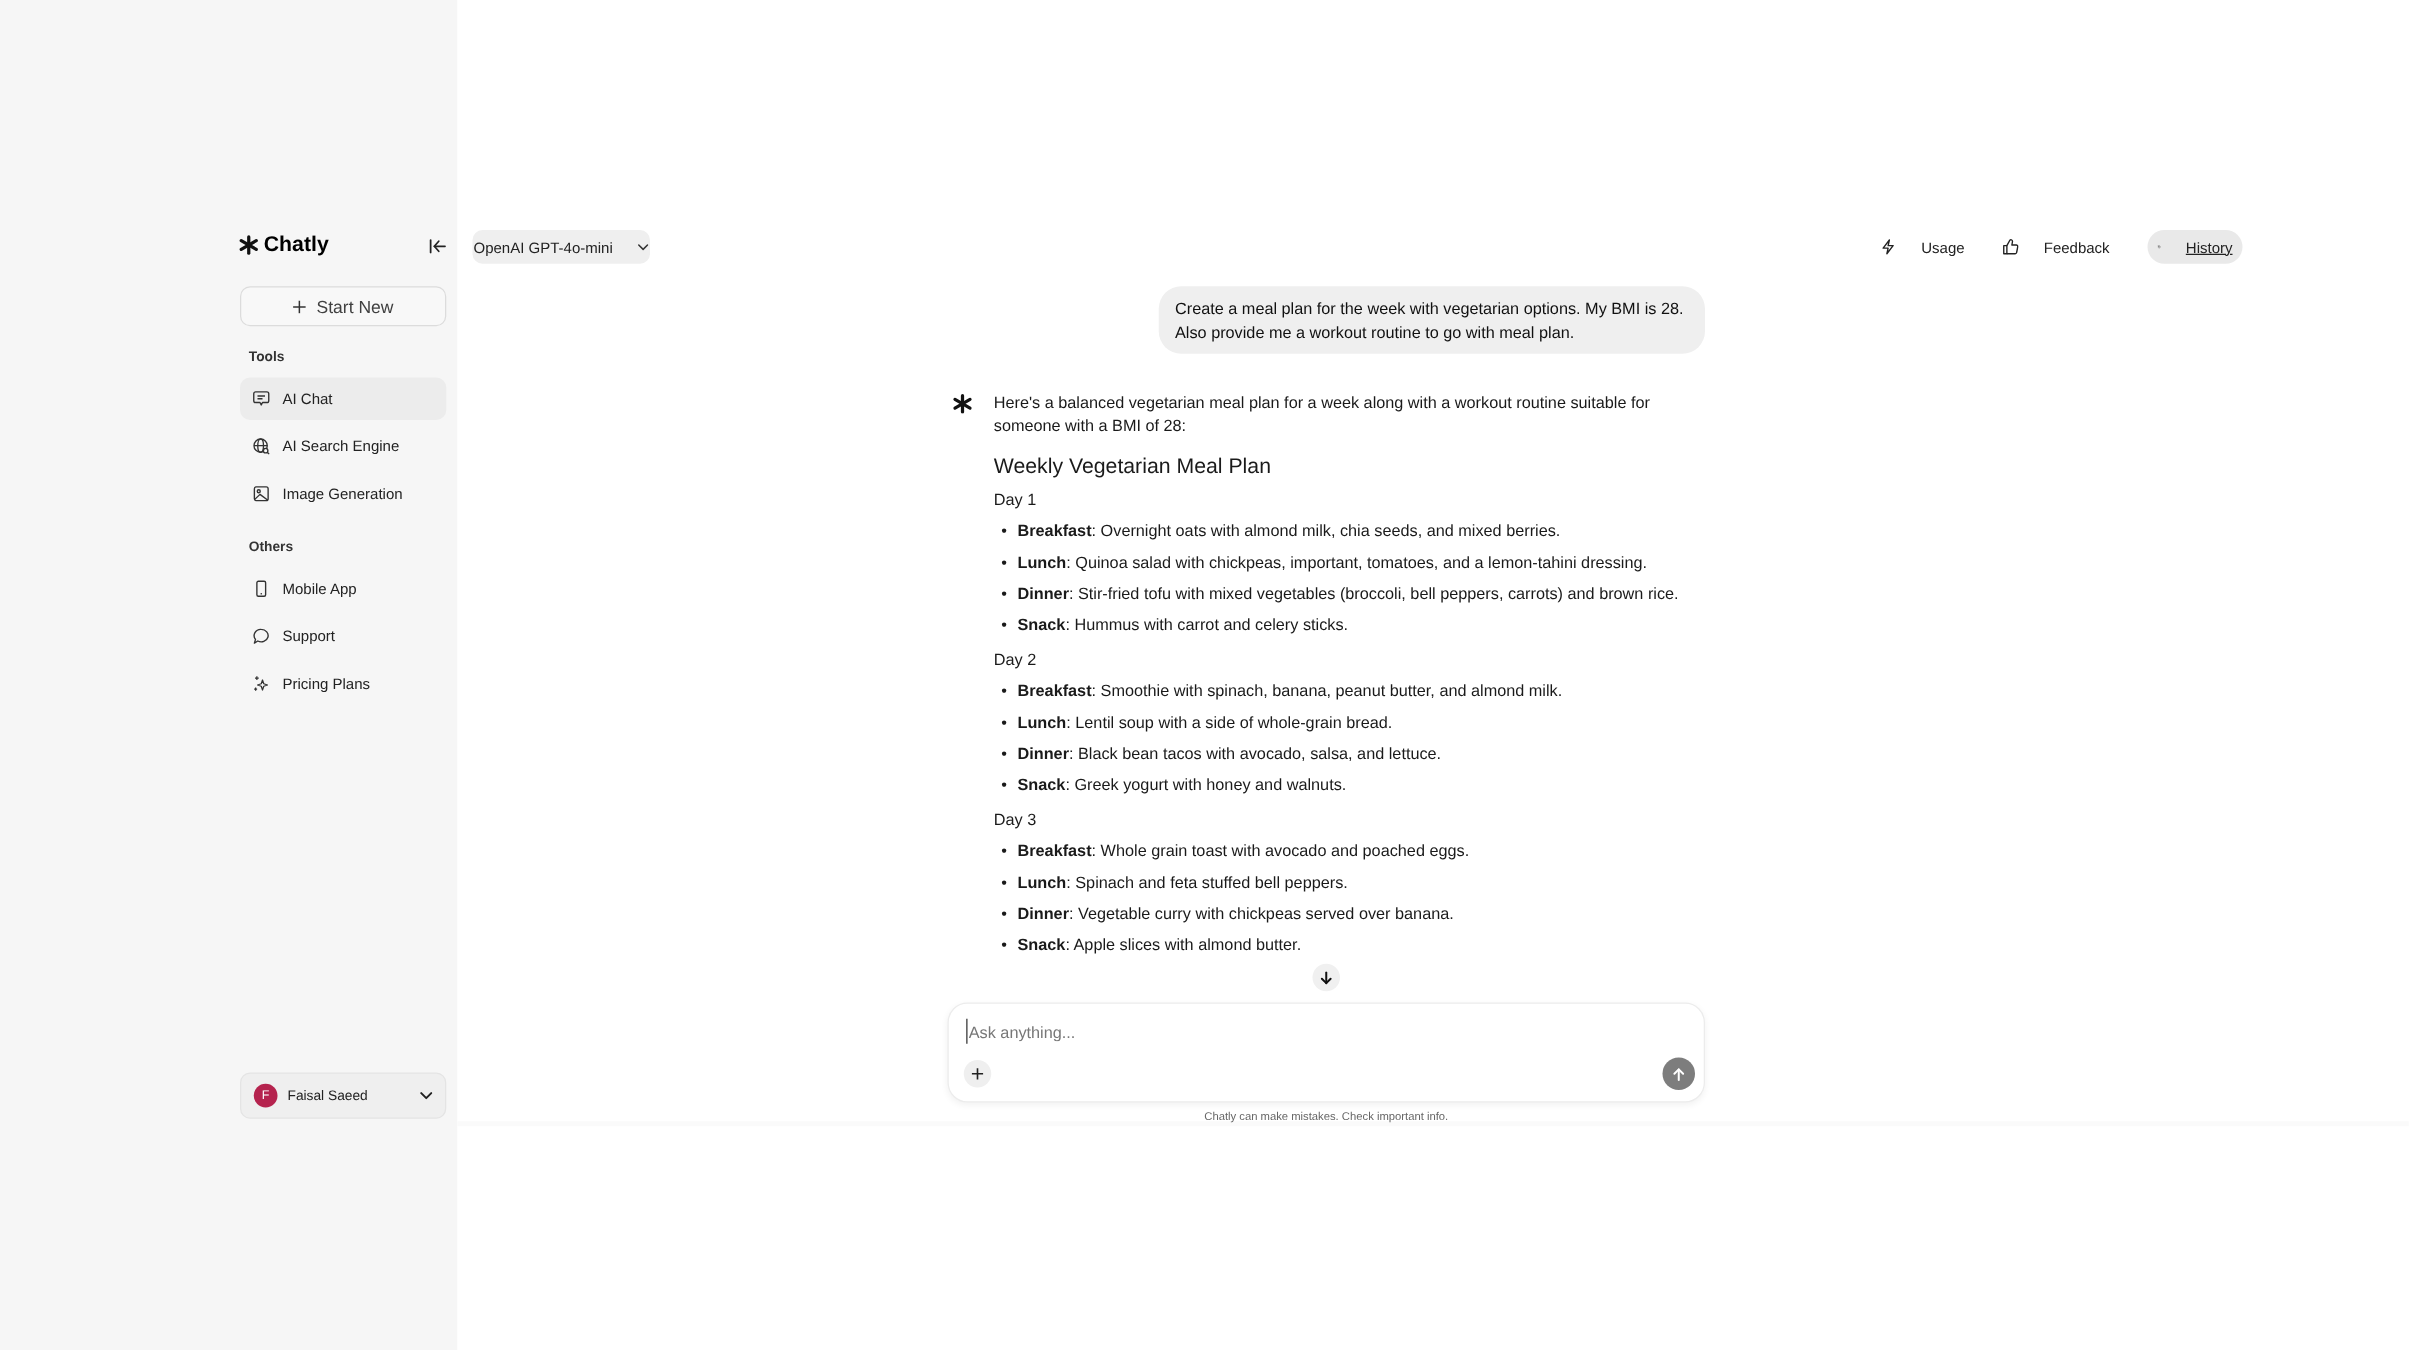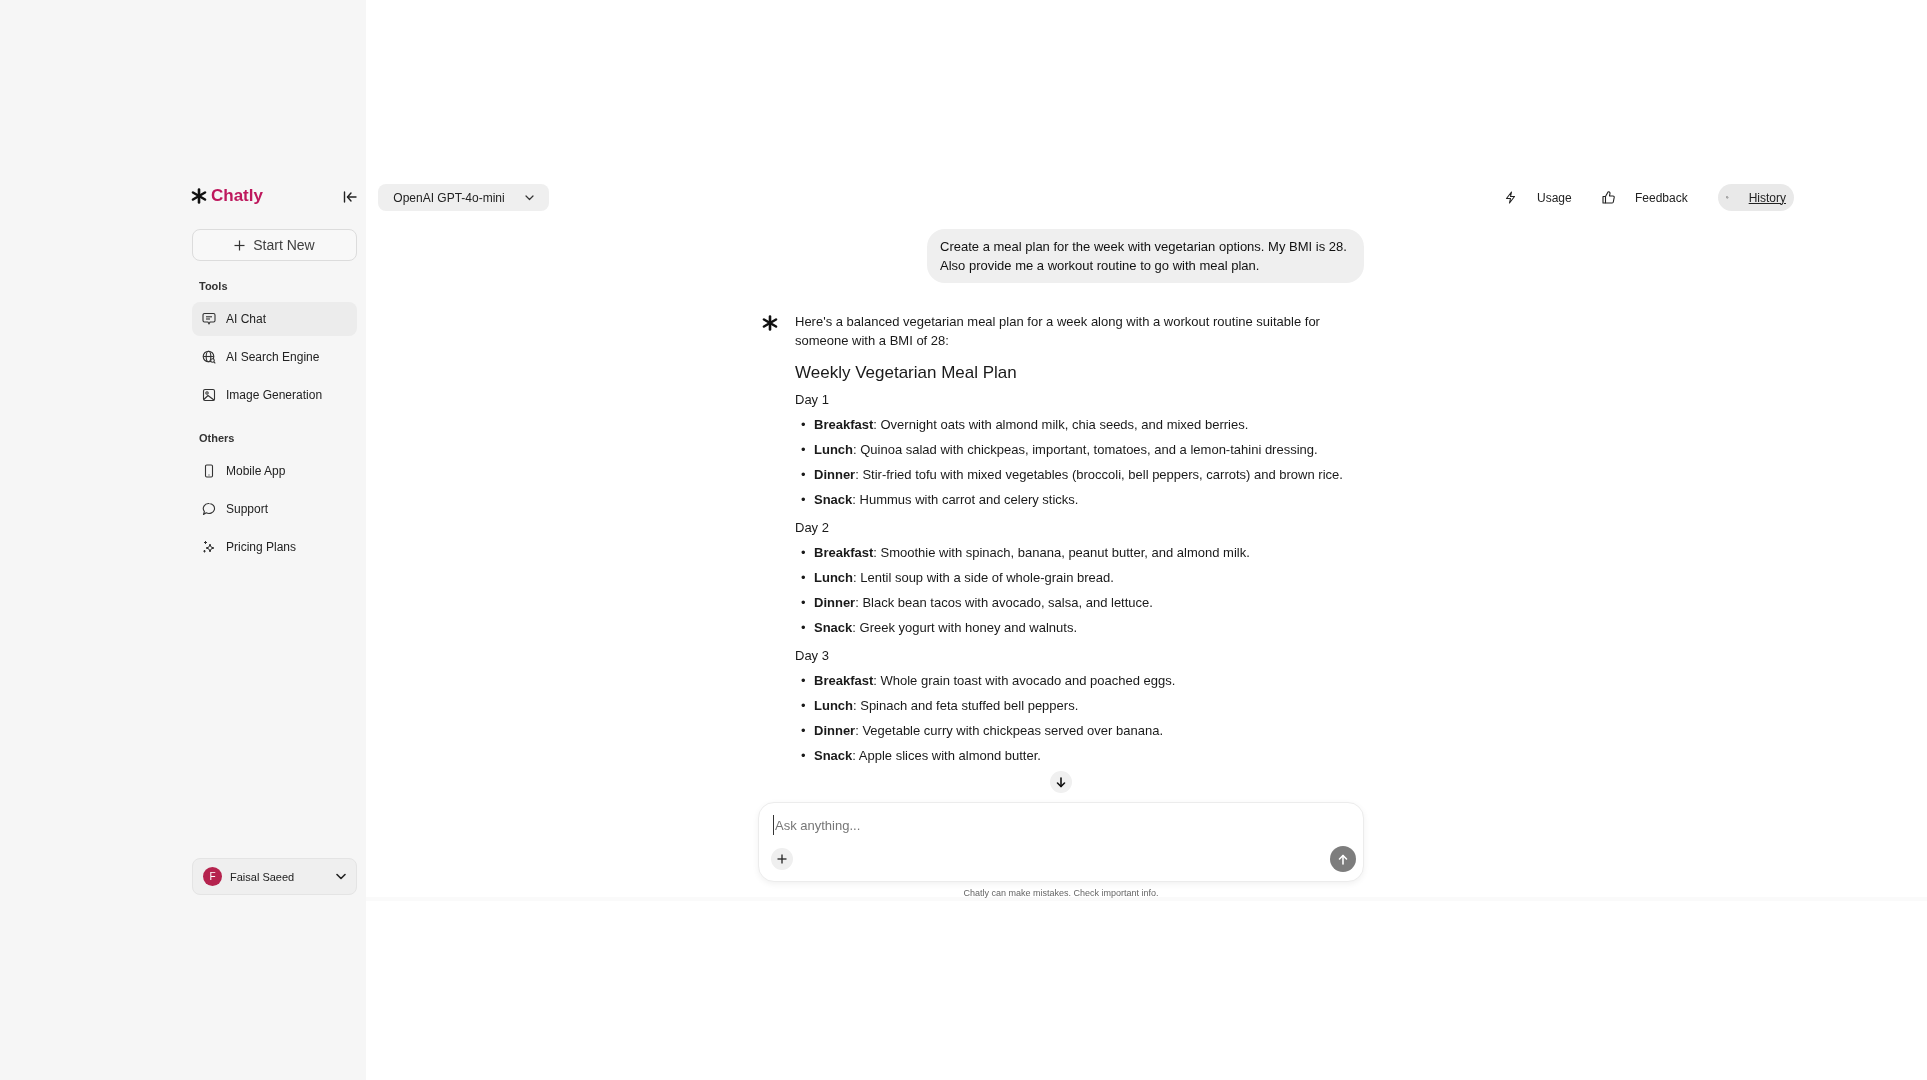--- a/index.html
+++ b/index.html
@@ -1,35 +1,35 @@
 <!DOCTYPE html>
 <html><head>
 <meta charset="utf-8">
 <style>
   * { box-sizing: border-box; margin: 0; padding: 0; }
   html, body { width: 1927px; height: 1080px; overflow: hidden; background: #ffffff; font-family: "Liberation Sans", "DejaVu Sans", sans-serif; color: #1a1a1a; }
   .sidebar { position: absolute; left: 0; top: 0; width: 366px; height: 1080px; background: #f6f6f6; }
   .main { position: absolute; left: 366px; top: 0; width: 1561px; height: 1080px; background: #fff; }
   .main-divider { position: absolute; left: 366px; top: 897px; width: 1561px; height: 4px; background: #fafafa; }
 
-  .logo { position: absolute; left: 191px; top: 186px; display: flex; align-items: center; gap: 4px; font-weight: 700; font-size: 17px; color: #be185d; }
+  .logo { position: absolute; left: 191px; top: 186px; display: flex; align-items: center; gap: 4px; font-weight: 700; font-size: 17px; color: #000000; }
   .logo svg { width: 16px; height: 16px; }
   .collapse-btn { position: absolute; left: 340px; top: 188px; width: 20px; height: 18px; display: flex; align-items: center; justify-content: center; cursor: pointer; }
 
   .start-new { position: absolute; left: 192px; top: 229px; width: 165px; height: 32px; border: 1px solid #dcdcdc; border-radius: 8px; background: #f8f8f8; display: flex; align-items: center; justify-content: center; gap: 8px; font-size: 14px; color: #404040; cursor: pointer; }
   .section-label { position: absolute; left: 199px; font-size: 11px; font-weight: 600; color: #333; }
   .nav-item { position: absolute; left: 192px; width: 165px; height: 34px; border-radius: 8px; display: flex; align-items: center; gap: 10px; padding-left: 10px; font-size: 12px; color: #222; cursor: pointer; }
   .nav-item.active { background: #ececec; }
   .nav-item svg { width: 14px; height: 14px; flex: 0 0 14px; }
 
   .profile { position: absolute; left: 192px; top: 858px; width: 165px; height: 37px; border: 1px solid #e4e4e4; border-radius: 8px; background: #efefef; display: flex; align-items: center; padding: 0 10px; gap: 8px; font-size: 11px; color: #222; cursor: pointer; }
   .avatar { width: 19px; height: 19px; border-radius: 50%; background: #b5234e; color: #fff; font-size: 10px; display: flex; align-items: center; justify-content: center; }
   .profile .chev { margin-left: auto; }
 
-  .model-select { position: absolute; left: 378px; top: 184px; width: 171px; height: 27px; border-radius: 8px; background: #efefef; display: flex; align-items: center; justify-content: center; gap: 20px; font-size: 12px; color: #222; cursor: pointer; }
+  .model-select { position: absolute; left: 378px; top: 184px; width: 142px; height: 27px; border-radius: 8px; background: #efefef; display: flex; align-items: center; justify-content: center; gap: 20px; font-size: 12px; color: #222; cursor: pointer; }
 
   .top-btn { position: absolute; top: 184px; height: 27px; display: flex; align-items: center; gap: 20px; font-size: 12px; color: #222; padding: 0 8px; border-radius: 14px; cursor: pointer; }
   .top-btn.active { background: #e9e9e9; }
   .top-btn svg { width: 13px; height: 13px; }
 
   .user-bubble { position: absolute; left: 927px; top: 229px; width: 437px; padding: 8px 13px; background: #efefef; border-radius: 18px; font-size: 13px; line-height: 19px; color: #111; }
 
   .assistant-avatar { position: absolute; left: 760px; top: 313px; width: 20px; height: 20px; display: flex; align-items: center; justify-content: center; }
   .assistant { position: absolute; left: 795px; top: 312px; width: 560px; font-size: 13px; line-height: 19px; color: #1a1a1a; }
   .assistant p.intro { margin-bottom: 12px; }

